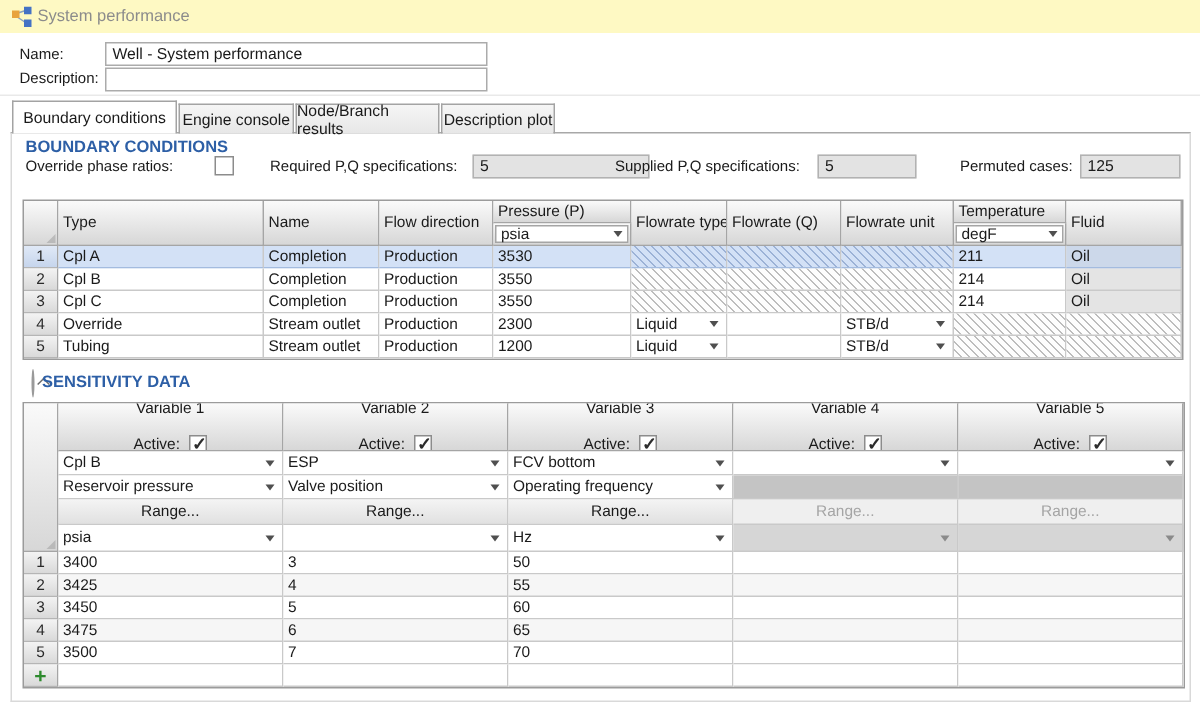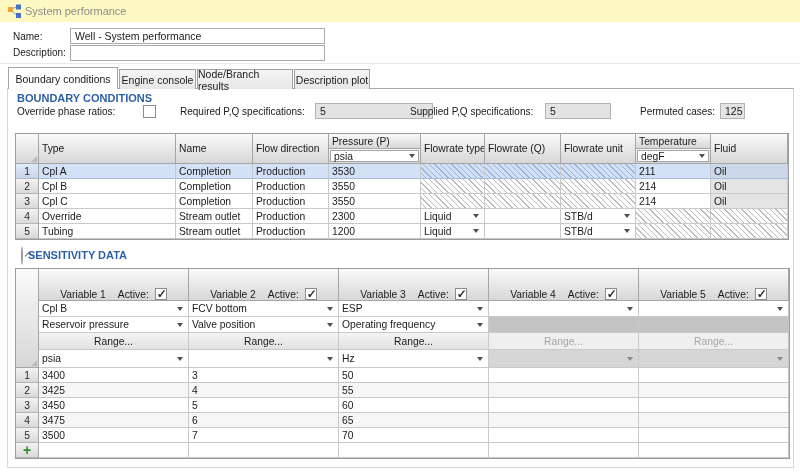--- a/index.html
+++ b/index.html
@@ -53,21 +53,21 @@
   .arr::after { content:""; position:absolute; right:5px; top:50%; margin-top:-2px; width:0; height:0;
                 border-left:3.5px solid transparent; border-right:3.5px solid transparent; border-top:4px solid #4f4f4f; }
   .arr.dim::after { border-top-color:#8a8a8a; }
   .unitcombo { background:#fff; border:1px solid #a5a5a5; padding:0 3px; }
 
   .rangecell { justify-content:center; background:linear-gradient(#f4f4f4,#e1e1e1); }
   .rangecell.dis { background:#efefef; color:#a5a5a5; }
   .discell { background:#c4c4c4; }
   .disunit { background:#d6d6d6; }
 
-  .varhead { align-items:flex-end; justify-content:center; gap:12px; }
+  .varhead { flex-direction:column; align-items:center; justify-content:center; gap:12px; }
   .varhead .line { display:flex; align-items:center; gap:6px; }
 
   
   .chev-circle { width:15px; height:15px; border:1px solid #9a9a9a; border-radius:50%; background:#fdfdfd; position:relative; }
   .chev-circle::after { content:""; position:absolute; left:4px; top:6px; width:5px; height:5px;
                         border-left:1.5px solid #6d6d6d; border-top:1.5px solid #6d6d6d; transform:rotate(45deg); }
 
   .plus { color:#2e8b2e; font-weight:bold; font-size:14px; line-height:10px; }
 </style>
 </head>
@@ -104,21 +104,21 @@
 
 <span class="abs section-title" style="left:17px;top:92px">BOUNDARY CONDITIONS</span>
 
 <span class="abs lbl" style="left:17px;top:106px">Override phase ratios:</span>
 <span class="abs cb" style="left:143px;top:104px"></span>
 <span class="abs lbl" style="left:180px;top:106px">Required P,Q specifications:</span>
 <div class="abs robox" style="left:315px;top:103px;width:118px;height:16px">5</div>
 <span class="abs lbl" style="left:410px;top:106px">Supplied P,Q specifications:</span>
 <div class="abs robox" style="left:545px;top:103px;width:66px;height:16px">5</div>
 <span class="abs lbl" style="left:640px;top:106px">Permuted cases:</span>
-<div class="abs robox" style="left:720px;top:103px;width:25px;height:16px">125</div>
+<div class="abs robox" style="left:720px;top:103px;width:67px;height:16px">125</div>
 
 
 <div class="abs grid bt">
   <div class="c hd sp2 mark"></div>
   <div class="c hd sp2">Type</div>
   <div class="c hd sp2">Name</div>
   <div class="c hd sp2">Flow direction</div>
   <div class="c hd">Pressure (P)</div>
   <div class="c hd sp2">Flowrate type</div>
   <div class="c hd sp2">Flowrate (Q)</div>
@@ -225,22 +225,22 @@
   </div>
   <div class="c hd varhead">
     <span class="line">Variable 5</span>
     <span class="line">
         <span>Active:</span>
         <span class="cb checked" style="width:12px;height:12px"></span>
       </span>
   </div>
 
   <div class="c arr">Cpl B</div>
+  <div class="c arr">ESP</div>
   <div class="c arr">FCV bottom</div>
-  <div class="c arr">ESP</div>
   <div class="c arr"></div>
   <div class="c arr"></div>
 
   <div class="c arr">Reservoir pressure</div>
   <div class="c arr">Valve position</div>
   <div class="c arr">Operating frequency</div>
   <div class="c discell"></div>
   <div class="c discell"></div>
 
   <div class="c rangecell">Range...</div>

